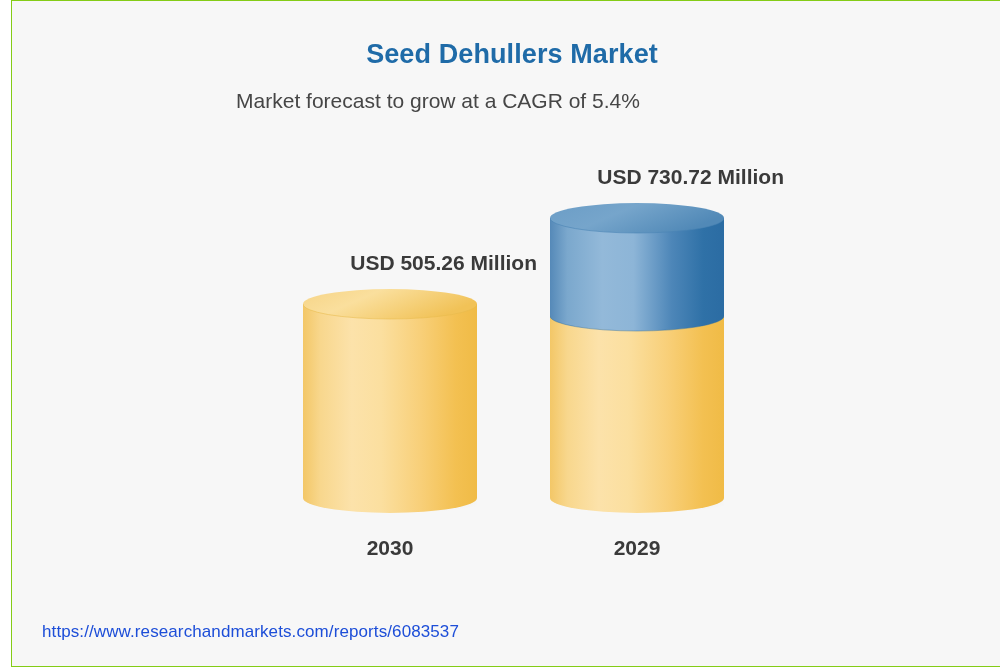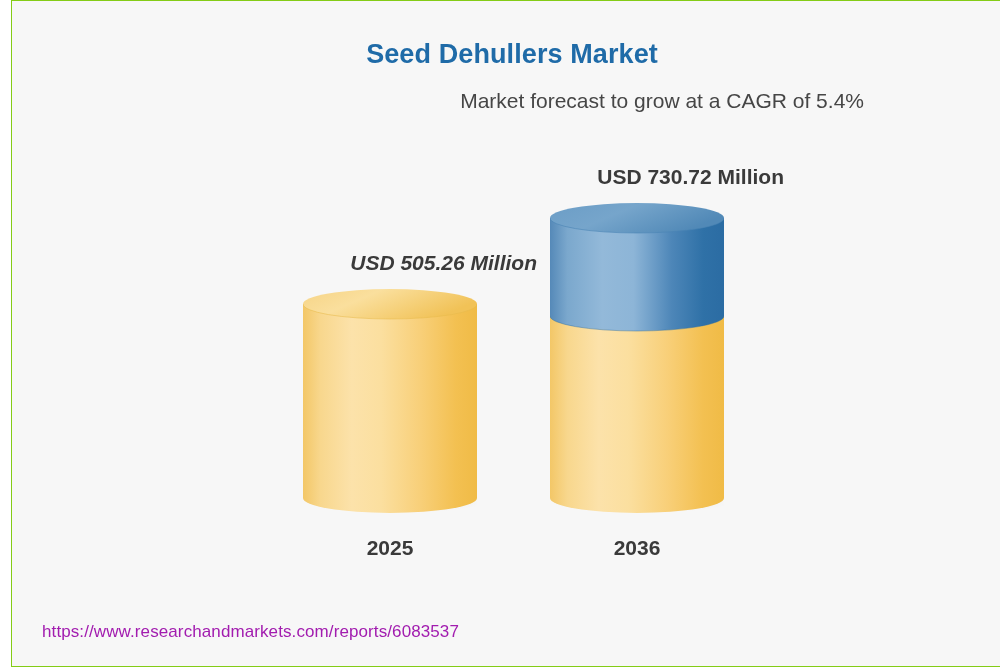--- a/index.html
+++ b/index.html
@@ -35,21 +35,21 @@
     font-size: 27px;
     font-weight: bold;
     color: #1f6ba8;
     letter-spacing: 0.1px;
   }
   .chart-subtitle {
     position: absolute;
     top: 88px;
     left: 0;
     width: 852px;
-    text-align: right;
+    text-align: center;
     font-size: 21px;
     font-weight: normal;
     color: #464646;
   }
 
   
   .plot {
     position: absolute;
     left: 0;
     top: 0;
@@ -66,21 +66,21 @@
   .value-label {
     position: absolute;
     left: -60px;
     width: 294px;
     text-align: right;
     font-size: 21px;
     font-weight: bold;
     color: #3a3a3a;
     white-space: nowrap;
   }
-  .g2025 .value-label { top: 100px; font-style: italic; }
+  .g2025 .value-label { top: 100px; }
   .g2032 .value-label { top: 14px; }
 
   .cyl-wrap {
     position: absolute;
     left: 0;
     width: 174px;
   }
   .g2025 .cyl-wrap { top: 138px; height: 224px; }
   .g2032 .cyl-wrap { top: 52px; height: 310px; }
 
@@ -94,21 +94,21 @@
     color: #3a3a3a;
     top: 385px;
   }
 
   
   .footer-url {
     position: absolute;
     left: 30px;
     bottom: 24px;
     font-size: 17px;
-    color: #a21caf;
+    color: #1d4ed8;
     letter-spacing: 0.1px;
   }
 
   .logo {
     position: absolute;
     right: 18px;
     bottom: 18px;
     text-align: right;
     line-height: 1;
   }
@@ -167,21 +167,21 @@
               <stop offset="100%" stop-color="#d8d8d8" stop-opacity="0"></stop>
             </radialGradient>
           </defs>
           <ellipse cx="92" cy="213" rx="90" ry="11" fill="url(#shadow2025)"></ellipse>
           <path d="M0,15 L0,209 A87,15 0 0 0 174,209 L174,15 Z" fill="url(#yBody)"></path>
           <ellipse cx="87" cy="15" rx="87" ry="15" fill="url(#yTop)"></ellipse>
           <path d="M0,15 A87,15 0 0 0 174,15" fill="none" stroke="#e8b94a" stroke-opacity="0.55" stroke-width="1"></path>
         </svg>
       </div>
 
-      <div class="cat-label">2025</div>
+      <div class="cat-label">2030</div>
     </div>
 
     <div class="bar-group g2032">
       <div class="value-label">USD 730.72 Million</div>
 
       <div class="cyl-wrap">
         <svg width="174" height="310" viewBox="0 0 174 310" preserveAspectRatio="none">
           <defs>
             <linearGradient id="bBody" x1="0" y1="0" x2="1" y2="0">
               <stop offset="0%" stop-color="#5589b8"></stop>
@@ -222,21 +222,21 @@
 
           <path d="M0,113 L0,295 A87,15 0 0 0 174,295 L174,113 Z" fill="url(#yBody2)"></path>
 
           <path d="M0,15 L0,113 A87,15 0 0 0 174,113 L174,15 Z" fill="url(#bBody)"></path>
           <ellipse cx="87" cy="15" rx="87" ry="15" fill="url(#bTop)"></ellipse>
           <path d="M0,15 A87,15 0 0 0 174,15" fill="none" stroke="#4a84b4" stroke-opacity="0.6" stroke-width="1"></path>
           <path d="M0,113 A87,15 0 0 0 174,113" fill="none" stroke="#2f6fa5" stroke-opacity="0.45" stroke-width="1"></path>
         </svg>
       </div>
 
-      <div class="cat-label">2036</div>
+      <div class="cat-label">2029</div>
     </div>
 
   </div>
 
   <div class="footer-url">https://www.researchandmarkets.com/reports/6083537</div>
 
 
 </div>
 
 </body></html>

